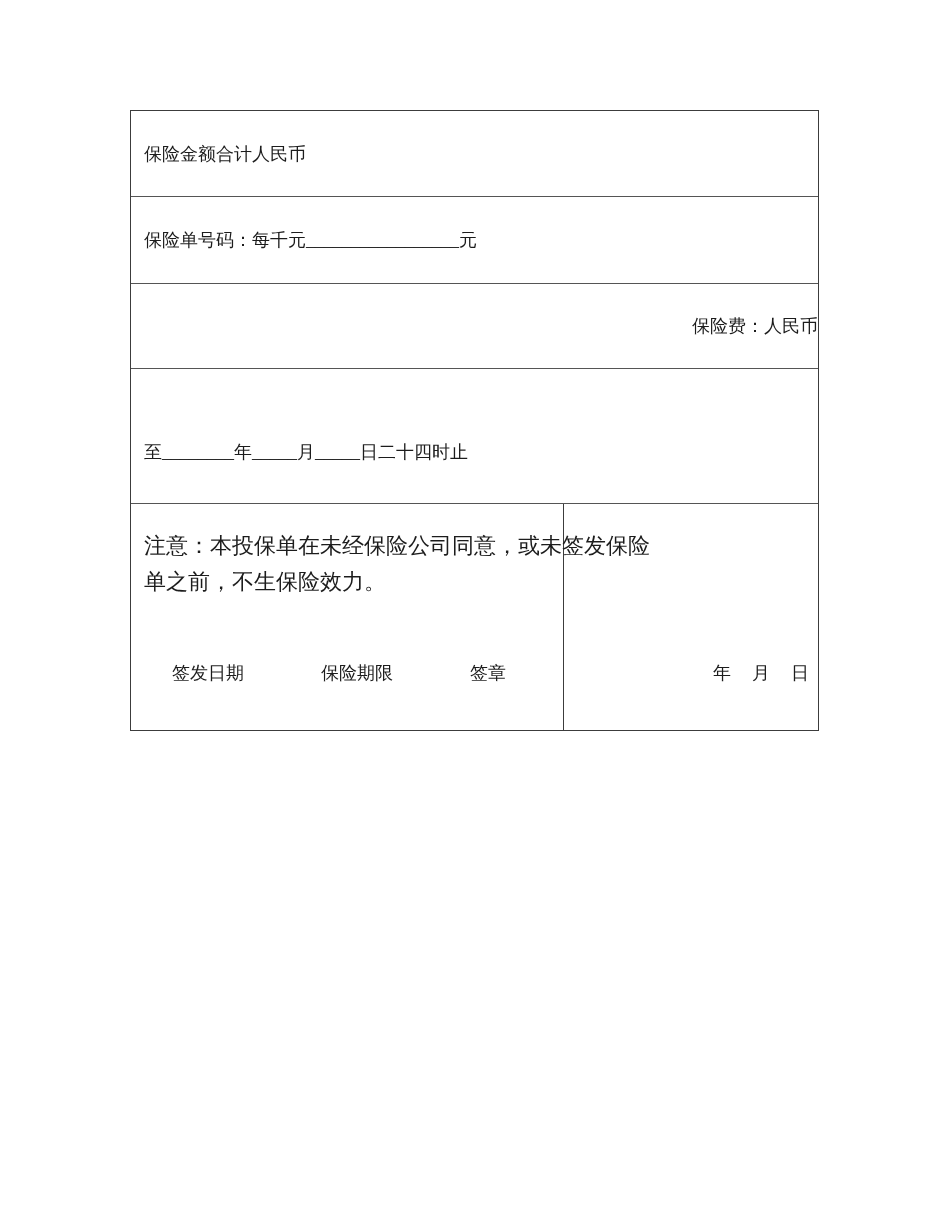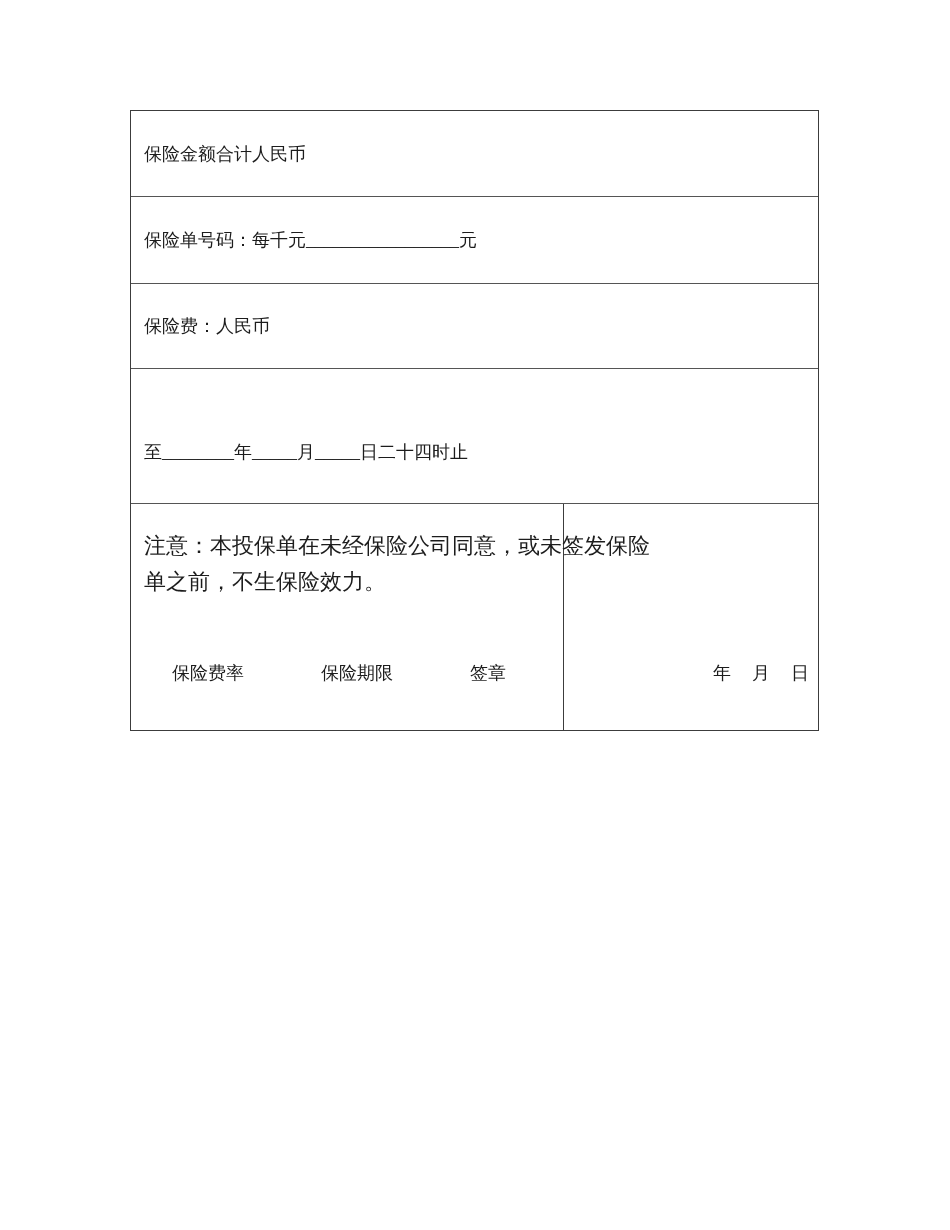--- a/index.html
+++ b/index.html
@@ -29,21 +29,21 @@
     border-bottom: 1px solid #555555;
     padding-left: 13px;
     display: flex;
     align-items: center;
     font-size: 18px;
     letter-spacing: 0;
     white-space: pre;
   }
   .row-sum-insured  { height: 86px; }
   .row-premium-rate { height: 87px; }
-  .row-premium      { height: 85px; }
+  .row-premium      { height: 85px; justify-content: flex-end; }
   .row-period {
     height: 135px;
     display: block;
     padding-top: 21px;
   }
   .row-period .period-line {
     height: 41px;
     line-height: 41px;
     white-space: pre;
   }
@@ -119,21 +119,21 @@
     <div class="row row-period">
       <div class="period-line">至________年_____月_____日二十四时止</div>
     </div>
 
     <div class="row row-footer">
 
       <div class="footer-left-cell">
         <div class="notice-text">注意：本投保单在未经保险公司同意，或未签发保险
 单之前，不生保险效力。</div>
         <div class="signoff-labels">
-          <span>保险费率</span>
+          <span>签发日期</span>
           <span>保险期限</span>
           <span>签章</span>
         </div>
       </div>
 
       <div class="footer-right-cell">
         <div class="date-row">
           <span>年</span>
           <span>月</span>
           <span>日</span>

